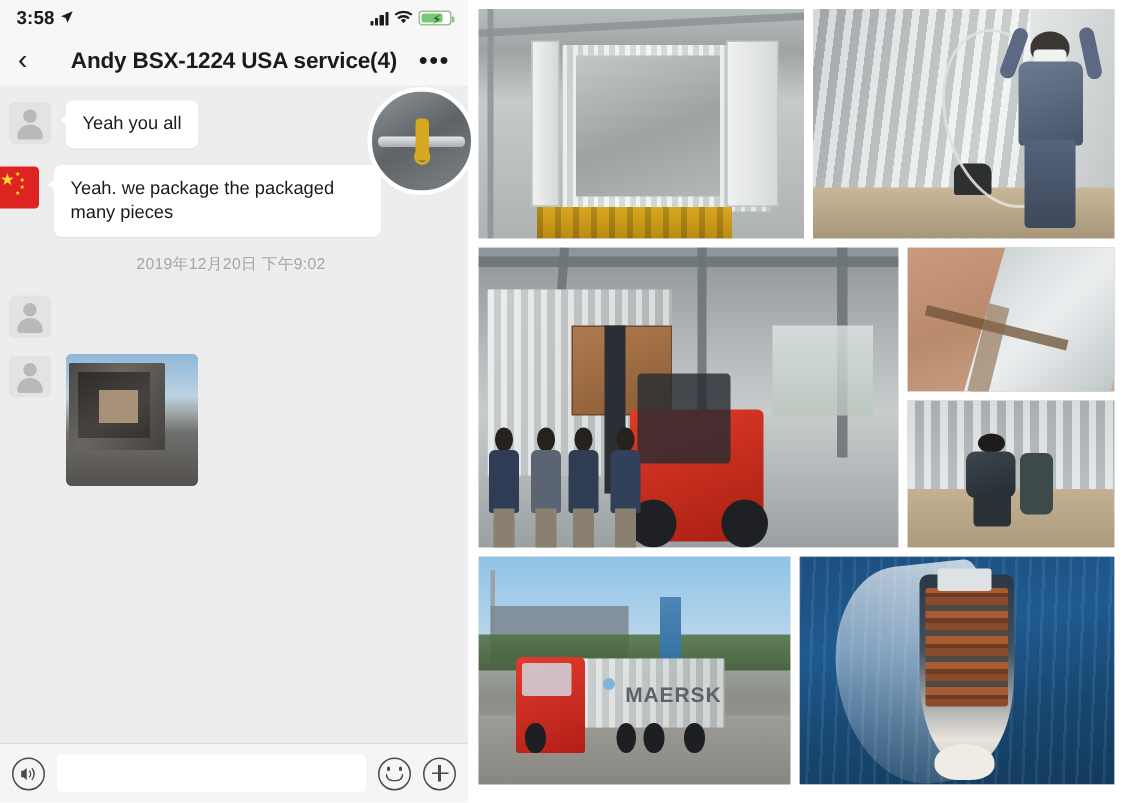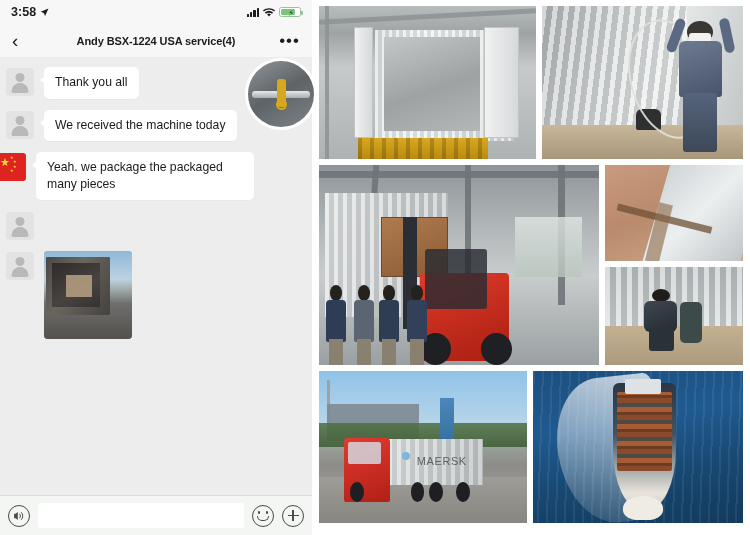--- a/index.html
+++ b/index.html
@@ -64,21 +64,21 @@
     background: #f7f7f7;
     display: flex; align-items: center;
     padding: 0 12px; position: relative;
   }
   .back-btn {
     font-size: 19px; color: #1c1c1c; line-height: 1;
     width: 18px; cursor: pointer; font-weight: 300;
   }
   .chat-title {
     position: absolute; left: 0; right: 0; text-align: center;
-    font-size: 11px; font-weight: bold; color: #1b1b1b;
+    font-size: 15px; font-weight: bold; color: #1b1b1b;
     letter-spacing: -0.1px; pointer-events: none;
   }
   .more-btn {
     margin-left: auto; font-size: 17px; color: #1c1c1c;
     letter-spacing: 1px; line-height: 8px; cursor: pointer; z-index: 2;
   }
 
   
   .msg-list {
     flex: 1 1 auto; overflow: hidden;
@@ -461,21 +461,21 @@
   .t-truck .box {
     position: absolute; left: 33%; top: 45%; width: 46%; height: 30%;
     background: linear-gradient(100deg,#d8dcdc,#b4b9b9);
   }
   .t-truck .box::after {
     content: ""; position: absolute; inset: 0;
     background: repeating-linear-gradient(90deg, rgba(255,255,255,.35) 0 4px, rgba(150,155,155,.2) 4px 9px);
   }
   .t-truck .maersk {
     position: absolute; left: 47%; top: 55%;
-    font-size: 11px; font-weight: normal; color: #5d6365;
+    font-size: 14px; font-weight: bold; color: #5d6365;
     letter-spacing: 0.6px; z-index: 3;
   }
   .t-truck .mstar {
     position: absolute; left: 40%; top: 53%; width: 8px; height: 8px;
     background: #7eb4dd; border-radius: 50%; z-index: 3;
   }
   .t-truck .wheel {
     position: absolute; bottom: 14%; width: 6.5%; height: 13%;
     background: #1d1f22; border-radius: 50%;
   }
@@ -558,44 +558,38 @@
       <span class="more-btn">•••</span>
     </div>
 
     <div class="msg-list">
 
       <div class="msg-row">
         <div class="avatar generic">
             <span class="p-head"></span>
             <span class="p-body"></span>
           </div>
-        <div class="bubble">Thank you all</div>
-      </div>
-
-      <div class="msg-row">
-        <div class="avatar generic">
-            <span class="p-head"></span>
-            <span class="p-body"></span>
-          </div>
-        <div class="bubble">We received the machine today</div>
-      </div>
+        <div class="bubble">Yeah you all</div>
+      </div>
+
 
 
 
       <div class="msg-row">
         <div class="avatar flag">
           <span class="star s-big">★</span>
             <span class="star s1">★</span>
             <span class="star s2">★</span>
             <span class="star s3">★</span>
             <span class="star s4">★</span>
         </div>
         <div class="bubble">Yeah. we package the packaged many pieces</div>
       </div>
 
+      <div class="time-sep">2019年12月20日 下午9:02</div>
 
       <div class="msg-row">
         <div class="avatar generic">
             <span class="p-head"></span>
             <span class="p-body"></span>
           </div>
       </div>
 
       <div class="msg-row">
         <div class="avatar generic">

